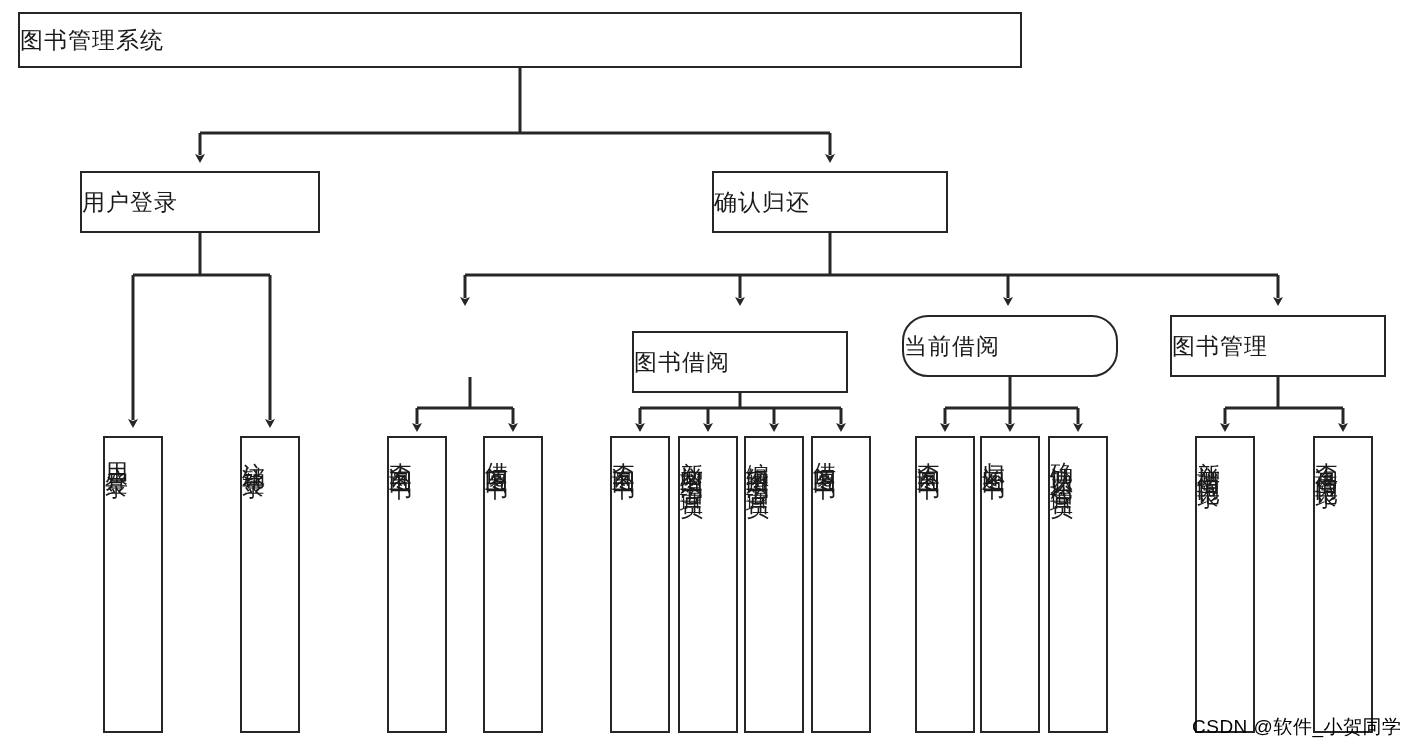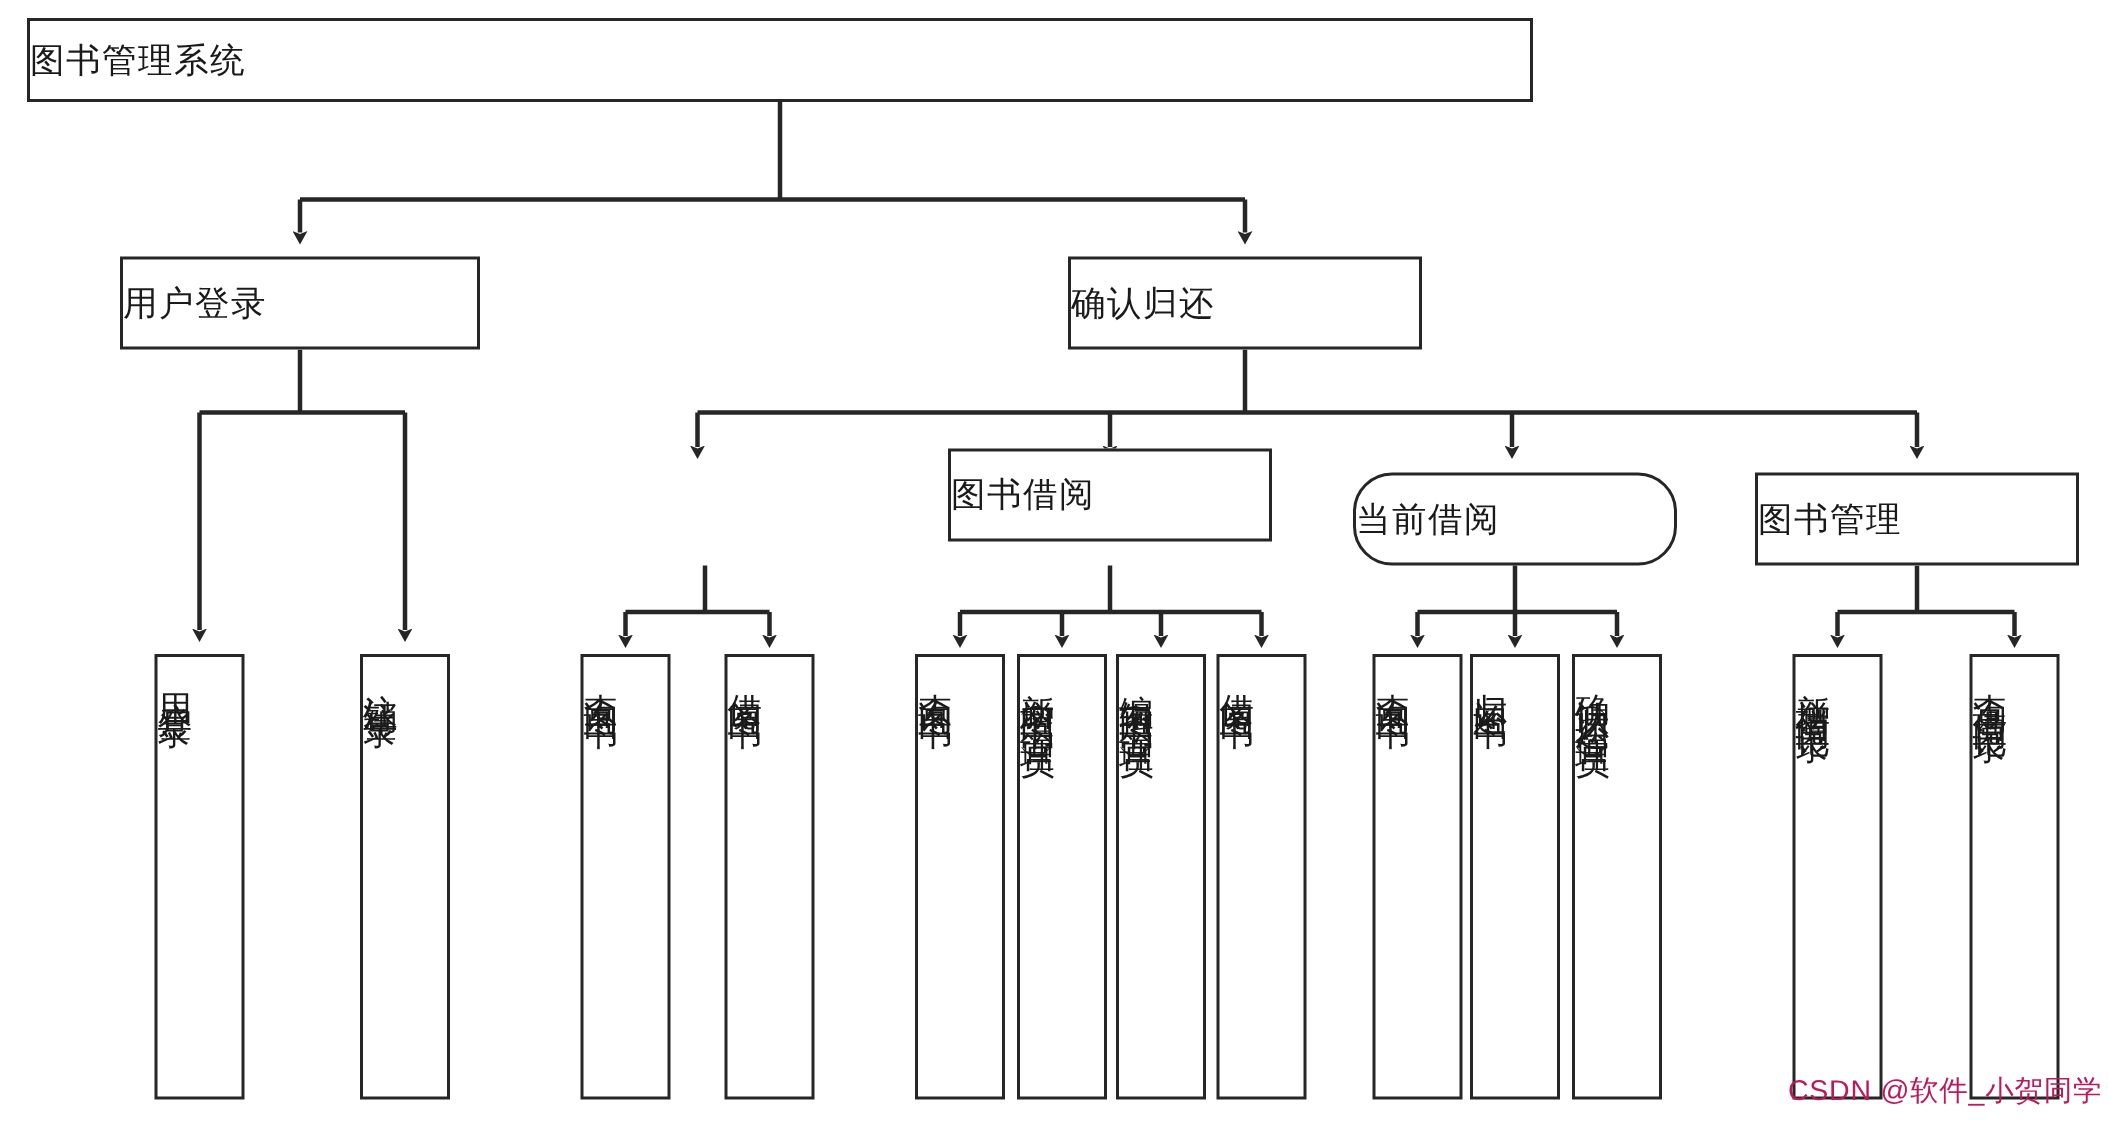--- a/index.html
+++ b/index.html
@@ -48,21 +48,21 @@
     writing-mode: vertical-rl;
     text-orientation: upright;
     font-size: 23px;
     letter-spacing: 5px;
     white-space: nowrap;
     line-height: 1;
   }
   .watermark {
     position: absolute;
     font-size: 19px;
-    color: #be185d;
+    color: #000000;
     white-space: nowrap;
     letter-spacing: 0.5px;
   }
 </style>
 </head>
 <body>
 
 <div id="diagram-root">
 
   <svg id="diagram-svg" viewBox="0 0 1405 747" xmlns="http://www.w3.org/2000/svg">
@@ -119,21 +119,21 @@
     <span class="node-label">图书管理系统</span>
   </div>
 
   <div class="node" style="left:80px; top:171px; width:240px; height:62px;">
     <span class="node-label">用户登录</span>
   </div>
   <div class="node" style="left:712px; top:171px; width:236px; height:62px;">
     <span class="node-label">确认归还</span>
   </div>
 
-  <div class="node" style="left:632px; top:299px; width:216px; height:62px;font-family:Liberation Serif, serif;">
+  <div class="node" style="left:632px; top:331px; width:216px; height:62px;">
     <span class="node-label">图书借阅</span>
   </div>
   <div class="node" style="left:902px; top:315px; width:216px; height:62px;border-radius:26px;">
     <span class="node-label">当前借阅</span>
   </div>
   <div class="node" style="left:1170px; top:315px; width:216px; height:62px;">
     <span class="node-label">图书管理</span>
   </div>
 
   <div class="node leaf" style="left:103px; top:436px; width:60px; height:297px;">

